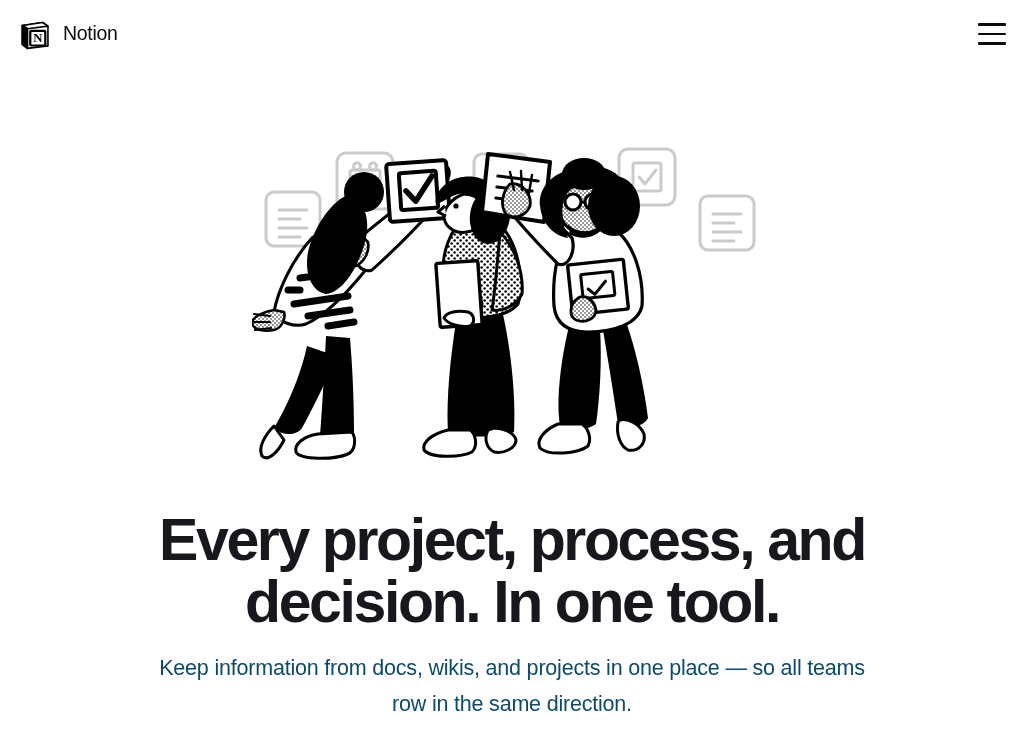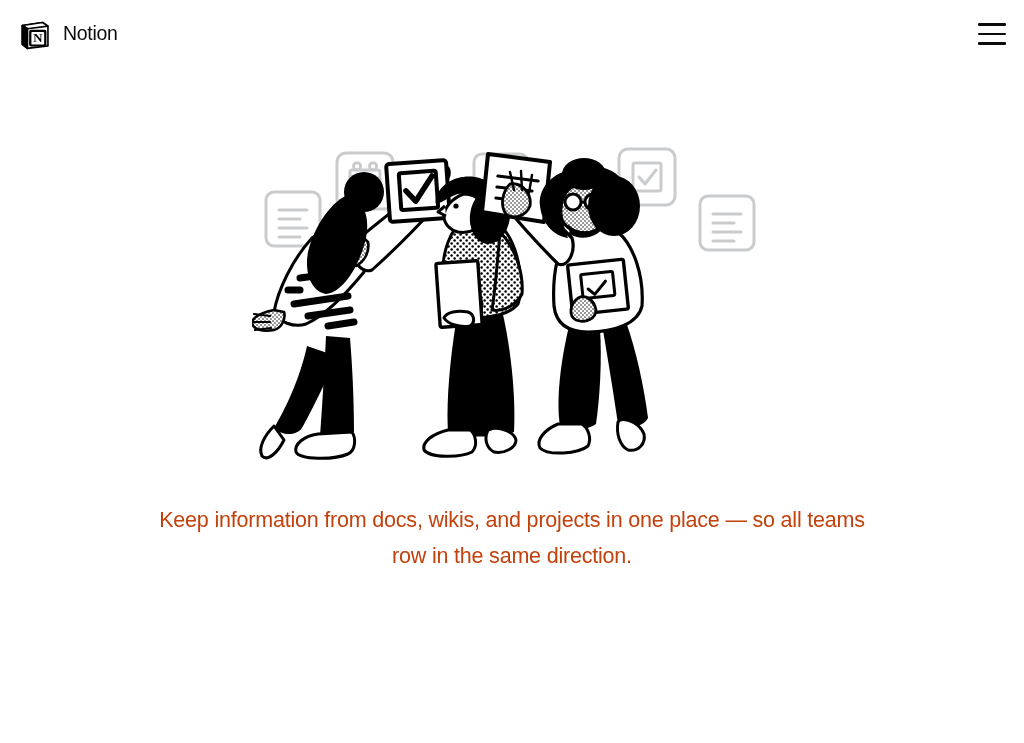--- a/index.html
+++ b/index.html
@@ -107,21 +107,21 @@
   }
 
   .subheadline {
     width: 740px;
     margin-top: 17px;
     text-align: center;
     font-size: 21.5px;
     line-height: 36px;
     font-weight: 400;
     letter-spacing: -0.2px;
-    color: #c2410c;
+    color: #0c4a6e;
   }
 </style>
 </head>
 <body>
 
 <div class="page">
 
   <header class="header">
 
     <div class="brand">
@@ -357,16 +357,17 @@
                  C310 84 308 66 314 54 C322 42 338 38 350 44
                  C362 50 368 64 364 78 C374 70 378 52 370 40
                  C358 24 336 24 318 30 Z" fill="#000000"></path>
         <ellipse cx="362" cy="66" rx="26" ry="30" fill="#000000"></ellipse>
         <ellipse cx="332" cy="34" rx="22" ry="16" fill="#000000"></ellipse>
 
         <path d="M316 84 C324 94 344 94 352 84 C350 96 330 102 318 94 Z" fill="#000000"></path>
       </g>
     </svg>
 
+    <h1 class="headline">Every project, process, and decision. In one tool.</h1>
     <p class="subheadline">Keep information from docs, wikis, and projects in one place — so all teams row in the same direction.</p>
 
   </section>
 </div>
 
 </body></html>

